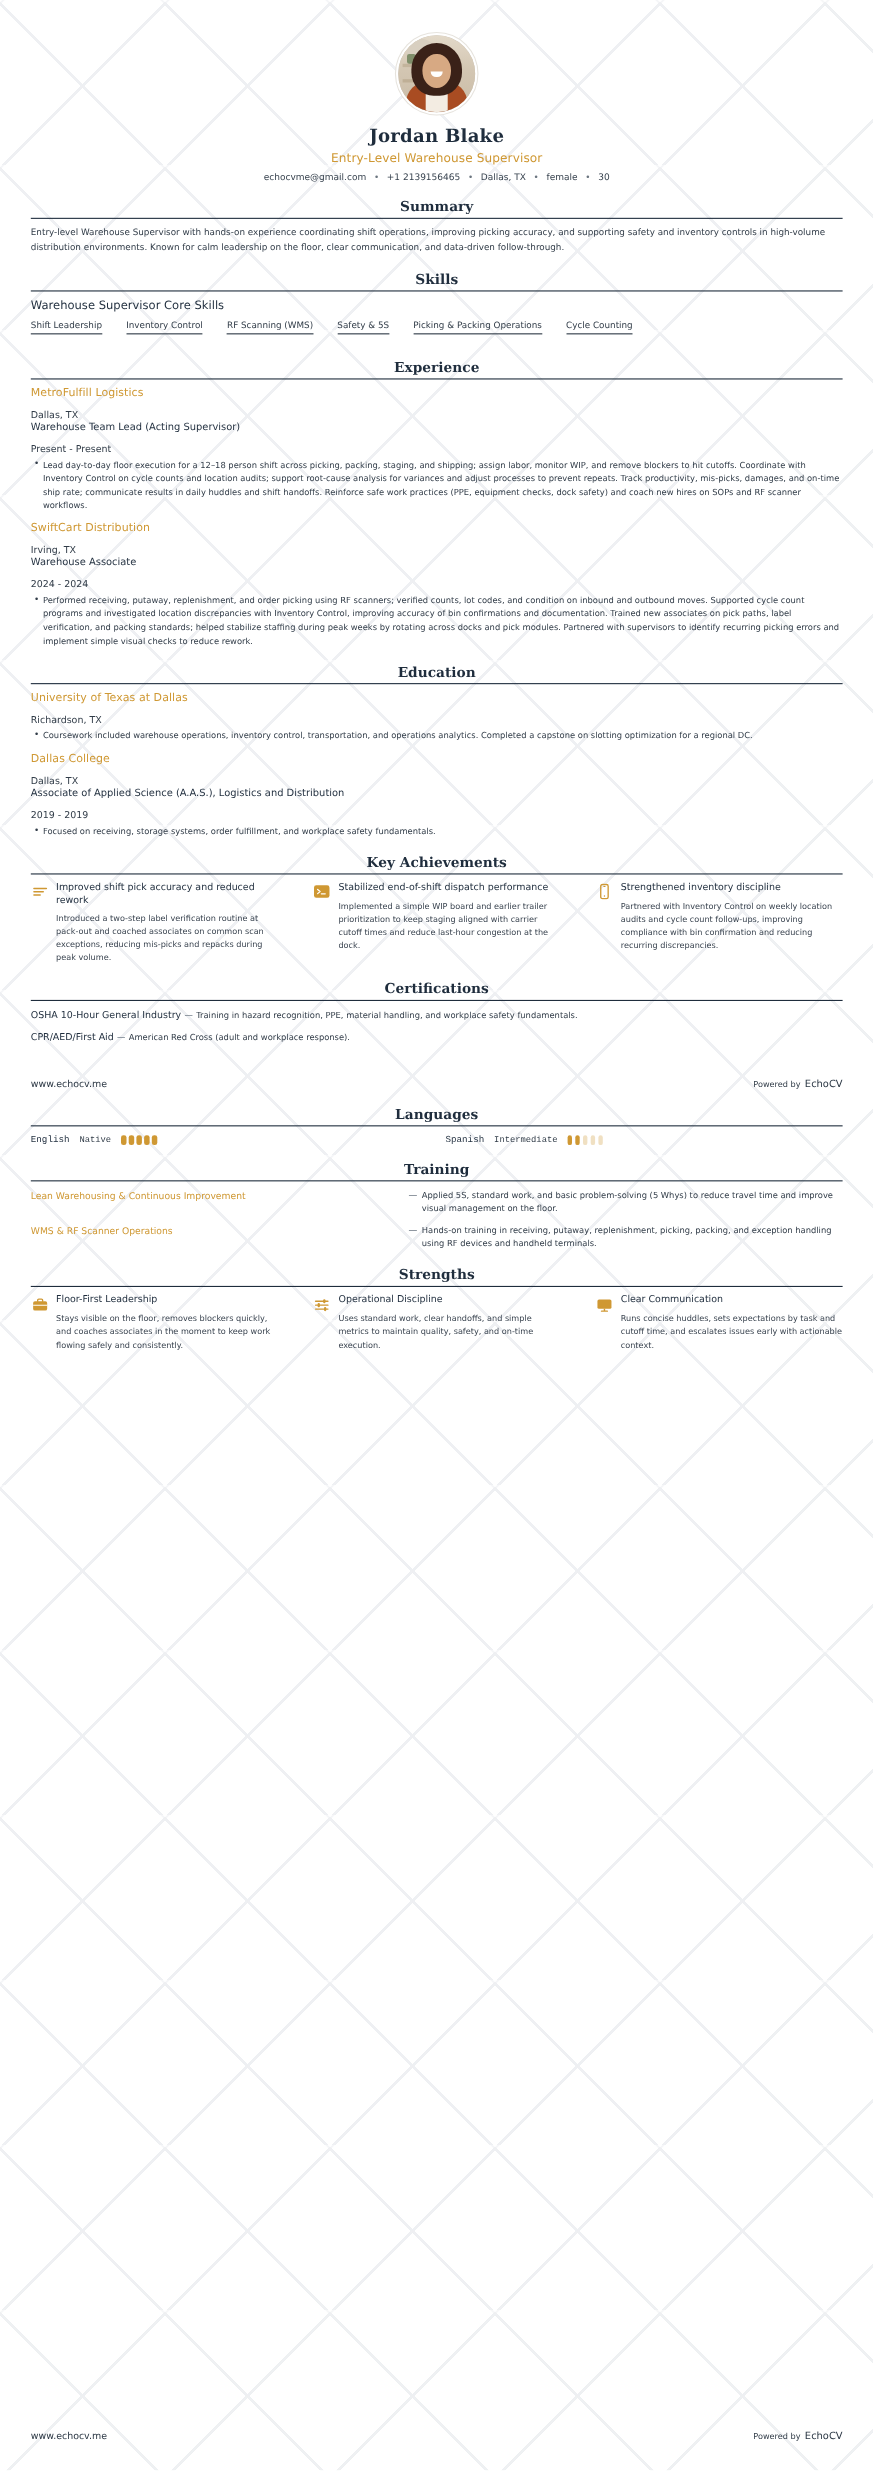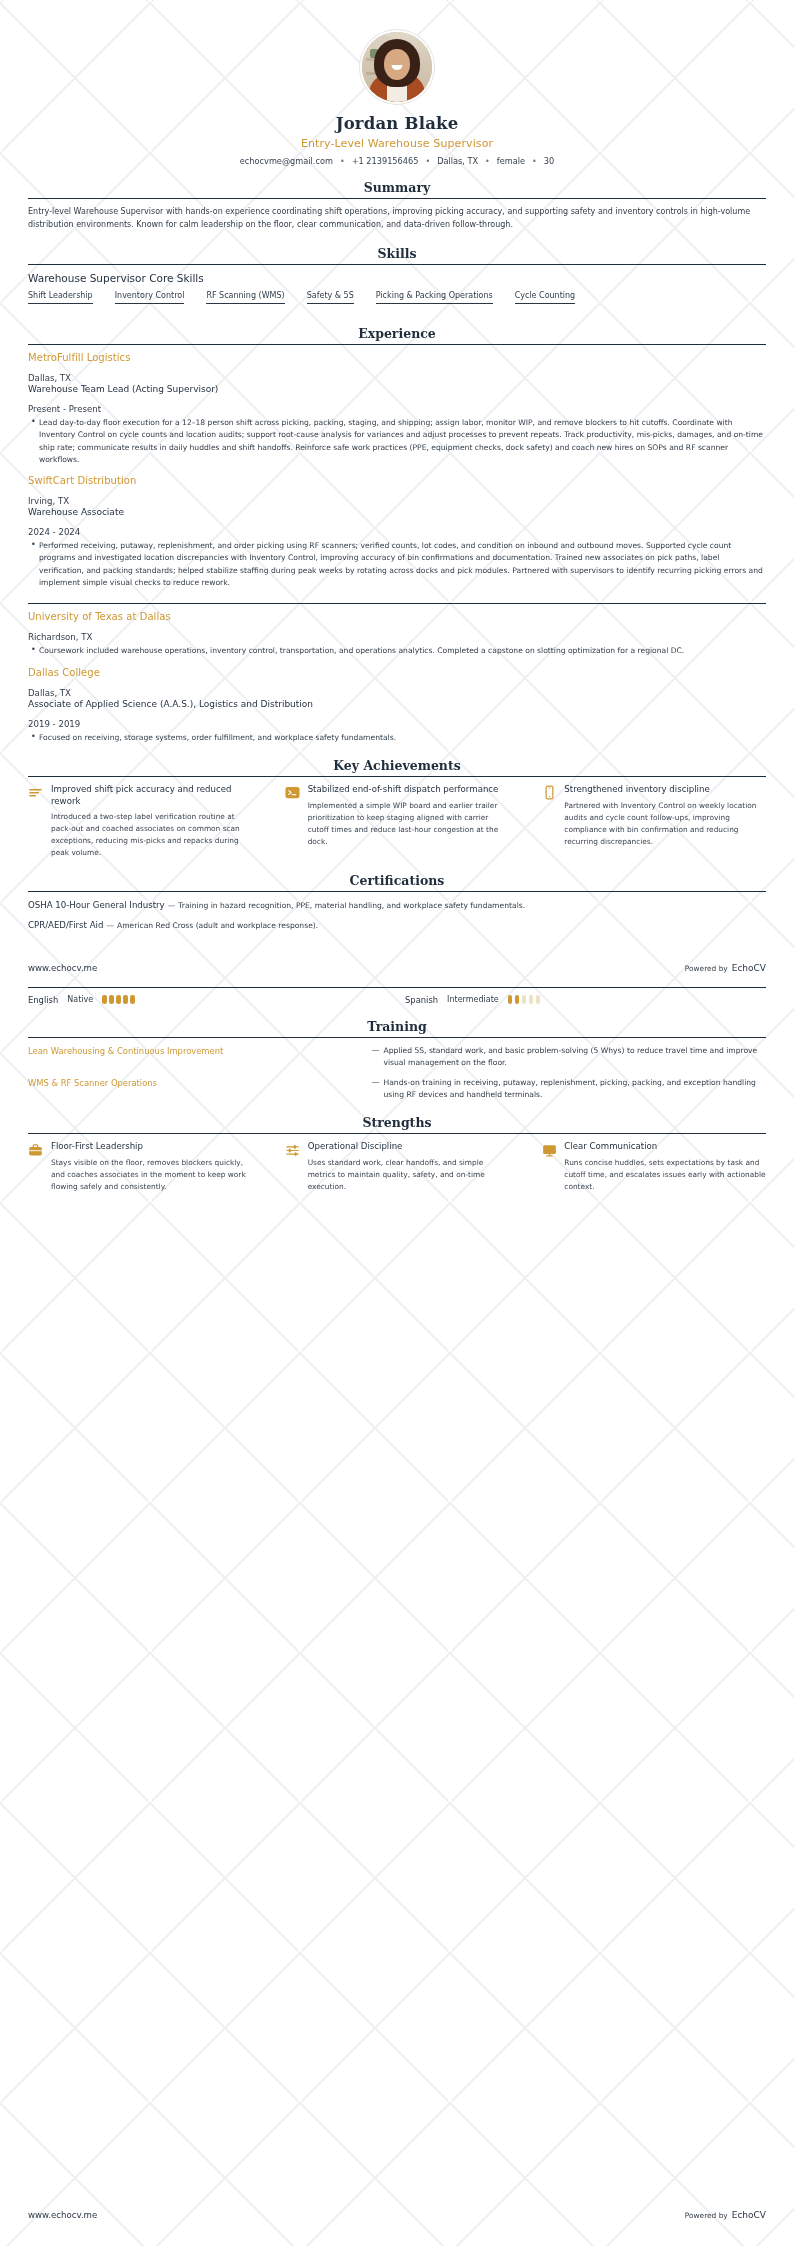--- a/index.html
+++ b/index.html
@@ -221,21 +221,20 @@
     left: -8px;
     top: -1px;
     color: #313c48;
     font-size: 8px;
   }
 
   
   .cards {
     display: flex;
     gap: 32px;
-    justify-content: flex-end;
   }
   .card {
     flex: 1 1 0;
     display: flex;
     gap: 7px;
     align-items: flex-start;
   }
   .card-icon {
     flex: 0 0 auto;
     width: 16px; height: 16px;
@@ -285,22 +284,23 @@
   .powered .pw-name { font-size: 9px; color: #2b3744; }
 
   
   .lang-grid {
     display: flex;
     gap: 16px;
   }
   .lang-item {
     flex: 1 1 0;
     display: flex;
-    align-items: center;
+    align-items: flex-end;
     gap: 9px;
+    font-family: Liberation Mono, monospace;
   }
   .lang-name { font-size: 8.4px; color: #1f2d3d; }
   .lang-level { font-size: 8px; color: #313c48; }
   .lang-dots { display: flex; gap: 2.5px; }
   .dot {
     width: 4.5px; height: 9px;
     border-radius: 2.2px;
     background: #f0e0c2;
   }
   .dot.on { background: #cf9833; }
@@ -421,20 +421,21 @@
               <div class="entry-dates">2024 - 2024</div>
             </div>
             <ul class="bullets">
               <li>Performed receiving, putaway, replenishment, and order picking using RF scanners; verified counts, lot codes, and condition on inbound and outbound moves. Supported cycle count programs and investigated location discrepancies with Inventory Control, improving accuracy of bin confirmations and documentation. Trained new associates on pick paths, label verification, and packing standards; helped stabilize staffing during peak weeks by rotating across docks and pick modules. Partnered with supervisors to identify recurring picking errors and implement simple visual checks to reduce rework.</li>
             </ul>
           </div>
         </div>
     </div>
 
     <div class="section">
+      <div class="section-title">Education</div>
       <div class="section-rule"></div>
       <div id="education-list">
           <div class="entry">
             <div class="entry-row">
               <div class="entry-org">University of Texas at Dallas</div>
               <div class="entry-loc">Richardson, TX</div>
             </div>
             <ul class="bullets">
               <li>Coursework included warehouse operations, inventory control, transportation, and operations analytics. Completed a capstone on slotting optimization for a regional DC.</li>
             </ul>
@@ -514,20 +515,21 @@
 
     <div class="page-footer">
       <div class="brand-mark">www.echocv.me</div>
       <div class="powered">
         <span class="pw-lbl">Powered by</span>
         <span class="pw-name">EchoCV</span>
       </div>
     </div>
 
     <div class="section">
+      <div class="section-title">Languages</div>
       <div class="section-rule"></div>
       <div class="lang-grid" id="lang-list">
           <div class="lang-item">
             <span class="lang-name">English</span>
             <span class="lang-level">Native</span>
             <span class="lang-dots">
               <span class="dot on"></span>
               <span class="dot on"></span>
               <span class="dot on"></span>
               <span class="dot on"></span>

